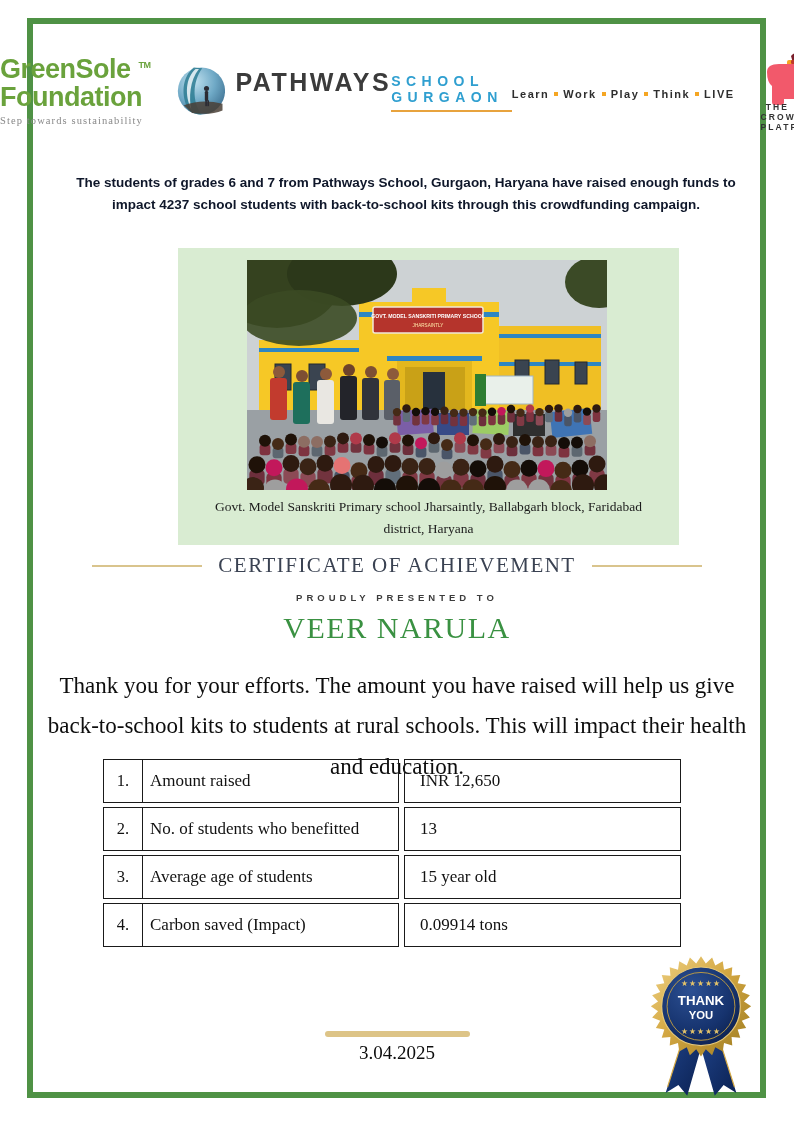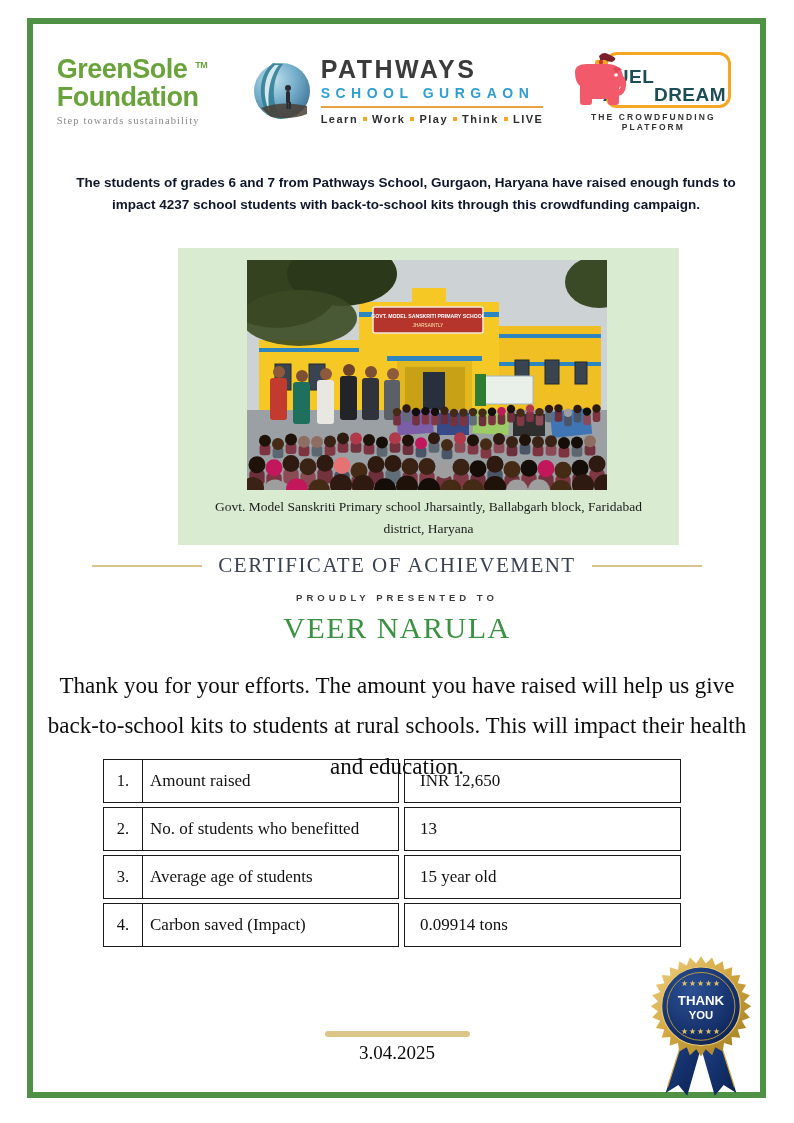--- a/index.html
+++ b/index.html
@@ -11,21 +11,21 @@
   
   .logos{position:absolute;left:0;right:0;top:50px;display:flex;justify-content:center;
          align-items:center;gap:26px;}
   .gs-block{width:170px;text-align:left;}
   .gs-name{font-family:"Liberation Sans",sans-serif;font-size:27px;font-weight:600;
            color:#6aa23c;letter-spacing:-0.5px;line-height:1.02;}
   .gs-tm{font-size:9px;vertical-align:super;font-weight:700;margin-left:8px;}
   .gs-tag{font-family:Liberation Serif, serif;font-size:10.5px;color:#888;
           letter-spacing:1.1px;margin-top:3px;}
   .pw-block{display:flex;align-items:center;gap:10px;}
-  .pw-text{display:flex;flex-direction:column;}
+  .pw-text{display:flex;flex-direction:row;}
   .pw-title{font-family:"Liberation Sans",sans-serif;font-weight:800;font-size:25px;
             color:#3b3b3b;letter-spacing:2.5px;line-height:1;}
   .pw-sub{font-family:"Liberation Sans",sans-serif;font-weight:700;font-size:14px;
           color:#2f9fd0;letter-spacing:5.5px;margin-top:3px;padding-bottom:5px;
           border-bottom:2.5px solid #e8a33d;}
   .pw-tagline{display:flex;align-items:center;gap:5px;margin-top:5px;
               font-family:"Liberation Sans",sans-serif;font-weight:700;font-size:11px;
               color:#2e2e2e;letter-spacing:1.5px;}
   .pw-dot{width:4px;height:4px;background:#f5a623;display:inline-block;}
   .fd-block{position:relative;width:168px;height:82px;}

